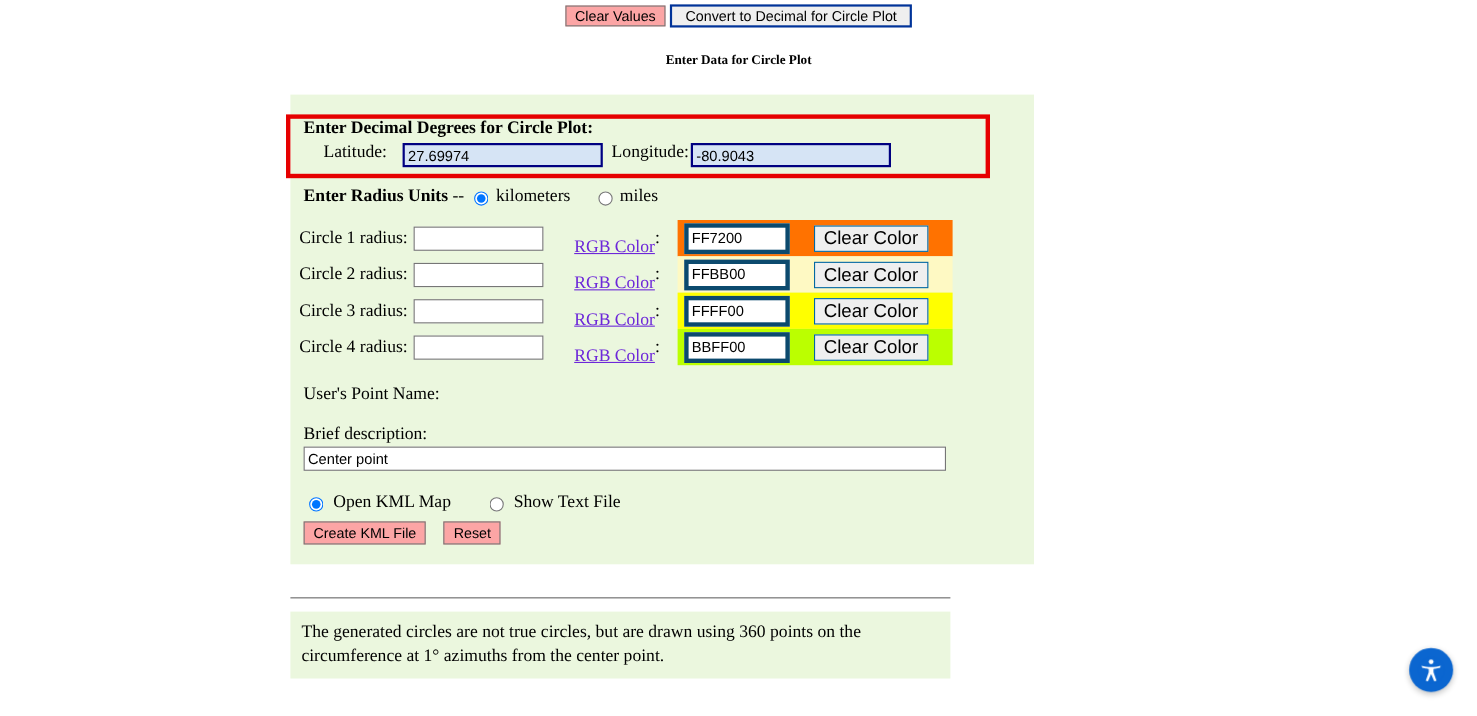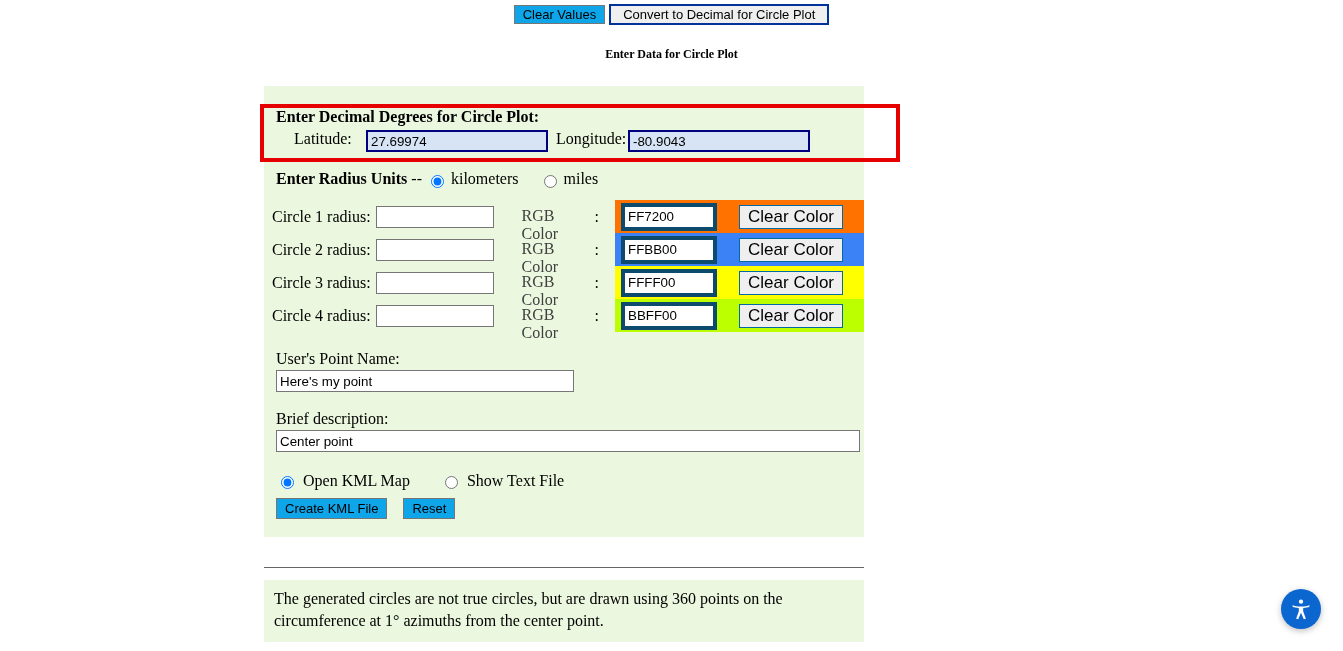--- a/index.html
+++ b/index.html
@@ -15,38 +15,38 @@
     width: 1343px;
     position: relative;
   }
   .top-buttons {
     text-align: center;
     padding-top: 4px;
   }
   .btn {
     font-family: Arial, sans-serif;
     font-size: 13px;
-    background: #0ea5e9;
+    background: #fca5a5;
     border: 1px solid #767676;
     padding: 1px 8px;
     cursor: pointer;
   }
   .btn-wide {
     border: 2px solid #003399;
     background: #efefef;
     padding: 1px 12px;
   }
   .title {
     text-align: center;
     font-weight: bold;
     margin-top: 22px;
     font-size: 12px;
   }
   .panel {
-    width: 600px;
+    width: 676px;
     margin-left: 264px;
     margin-top: 24px;
     background: #ebf7de;
     padding: 0 0 18px 0;
     position: relative;
   }
   .red-box {
     position: absolute;
     left: -4px;
     top: 18px;
@@ -102,21 +102,22 @@
     height: 33px;
   }
   .crow .clabel { width: 104px; font-size: 16px; }
   .crow .radius-input {
     width: 110px; height: 20px;
     border: 1px solid #767676;
     font-family: Arial, sans-serif; font-size: 13.333px;
     padding: 0 3px;
   }
   .crow .rgb-link {
-    color: #404040;
+    color: #6d28d9;
+    text-decoration: underline;
     margin-left: 28px;
     font-size: 16px;
     cursor: pointer;
     margin-top: 16px;
   }
   .crow .rgb-colon { margin-right: 6px; }
   .crow .color-cell {
     display: inline-flex;
     align-items: center;
     height: 33px;
@@ -236,21 +237,21 @@
         <span class="color-cell" style="background:#FF7200">
           <input class="color-input" type="text" value="FF7200" style="">
           <button class="clear-btn">Clear Color</button>
         </span>
       </div>
       <div class="crow">
         <span class="clabel">Circle 2 radius:</span>
         <input class="radius-input" type="text" value="" style="">
         <a class="rgb-link">RGB Color</a>
           <span class="rgb-colon">:</span>
-        <span class="color-cell" style="background:#3b82f6">
+        <span class="color-cell" style="background:#fef9c3">
           <input class="color-input" type="text" value="FFBB00" style="">
           <button class="clear-btn">Clear Color</button>
         </span>
       </div>
       <div class="crow">
         <span class="clabel">Circle 3 radius:</span>
         <input class="radius-input" type="text" value="" style="">
         <a class="rgb-link">RGB Color</a>
           <span class="rgb-colon">:</span>
         <span class="color-cell" style="background:#FFFF00">
@@ -265,21 +266,20 @@
           <span class="rgb-colon">:</span>
         <span class="color-cell" style="background:#BBFF00">
           <input class="color-input" type="text" value="BBFF00" style="">
           <button class="clear-btn">Clear Color</button>
         </span>
       </div>
     </div>
 
     <div class="field-block">
       <div class="fhead">User's Point Name:</div>
-      <input class="wide-input" type="text" value="Here's my point" style="">
     </div>
 
     <div class="field-block">
       <div class="fhead">Brief description:</div>
       <input class="wide-input wider-input" type="text" value="Center point" style="">
     </div>
 
     <div class="output-row">
       <input type="radio" name="outopt" checked="" style="">
       <span class="oopt1">Open KML Map</span>

